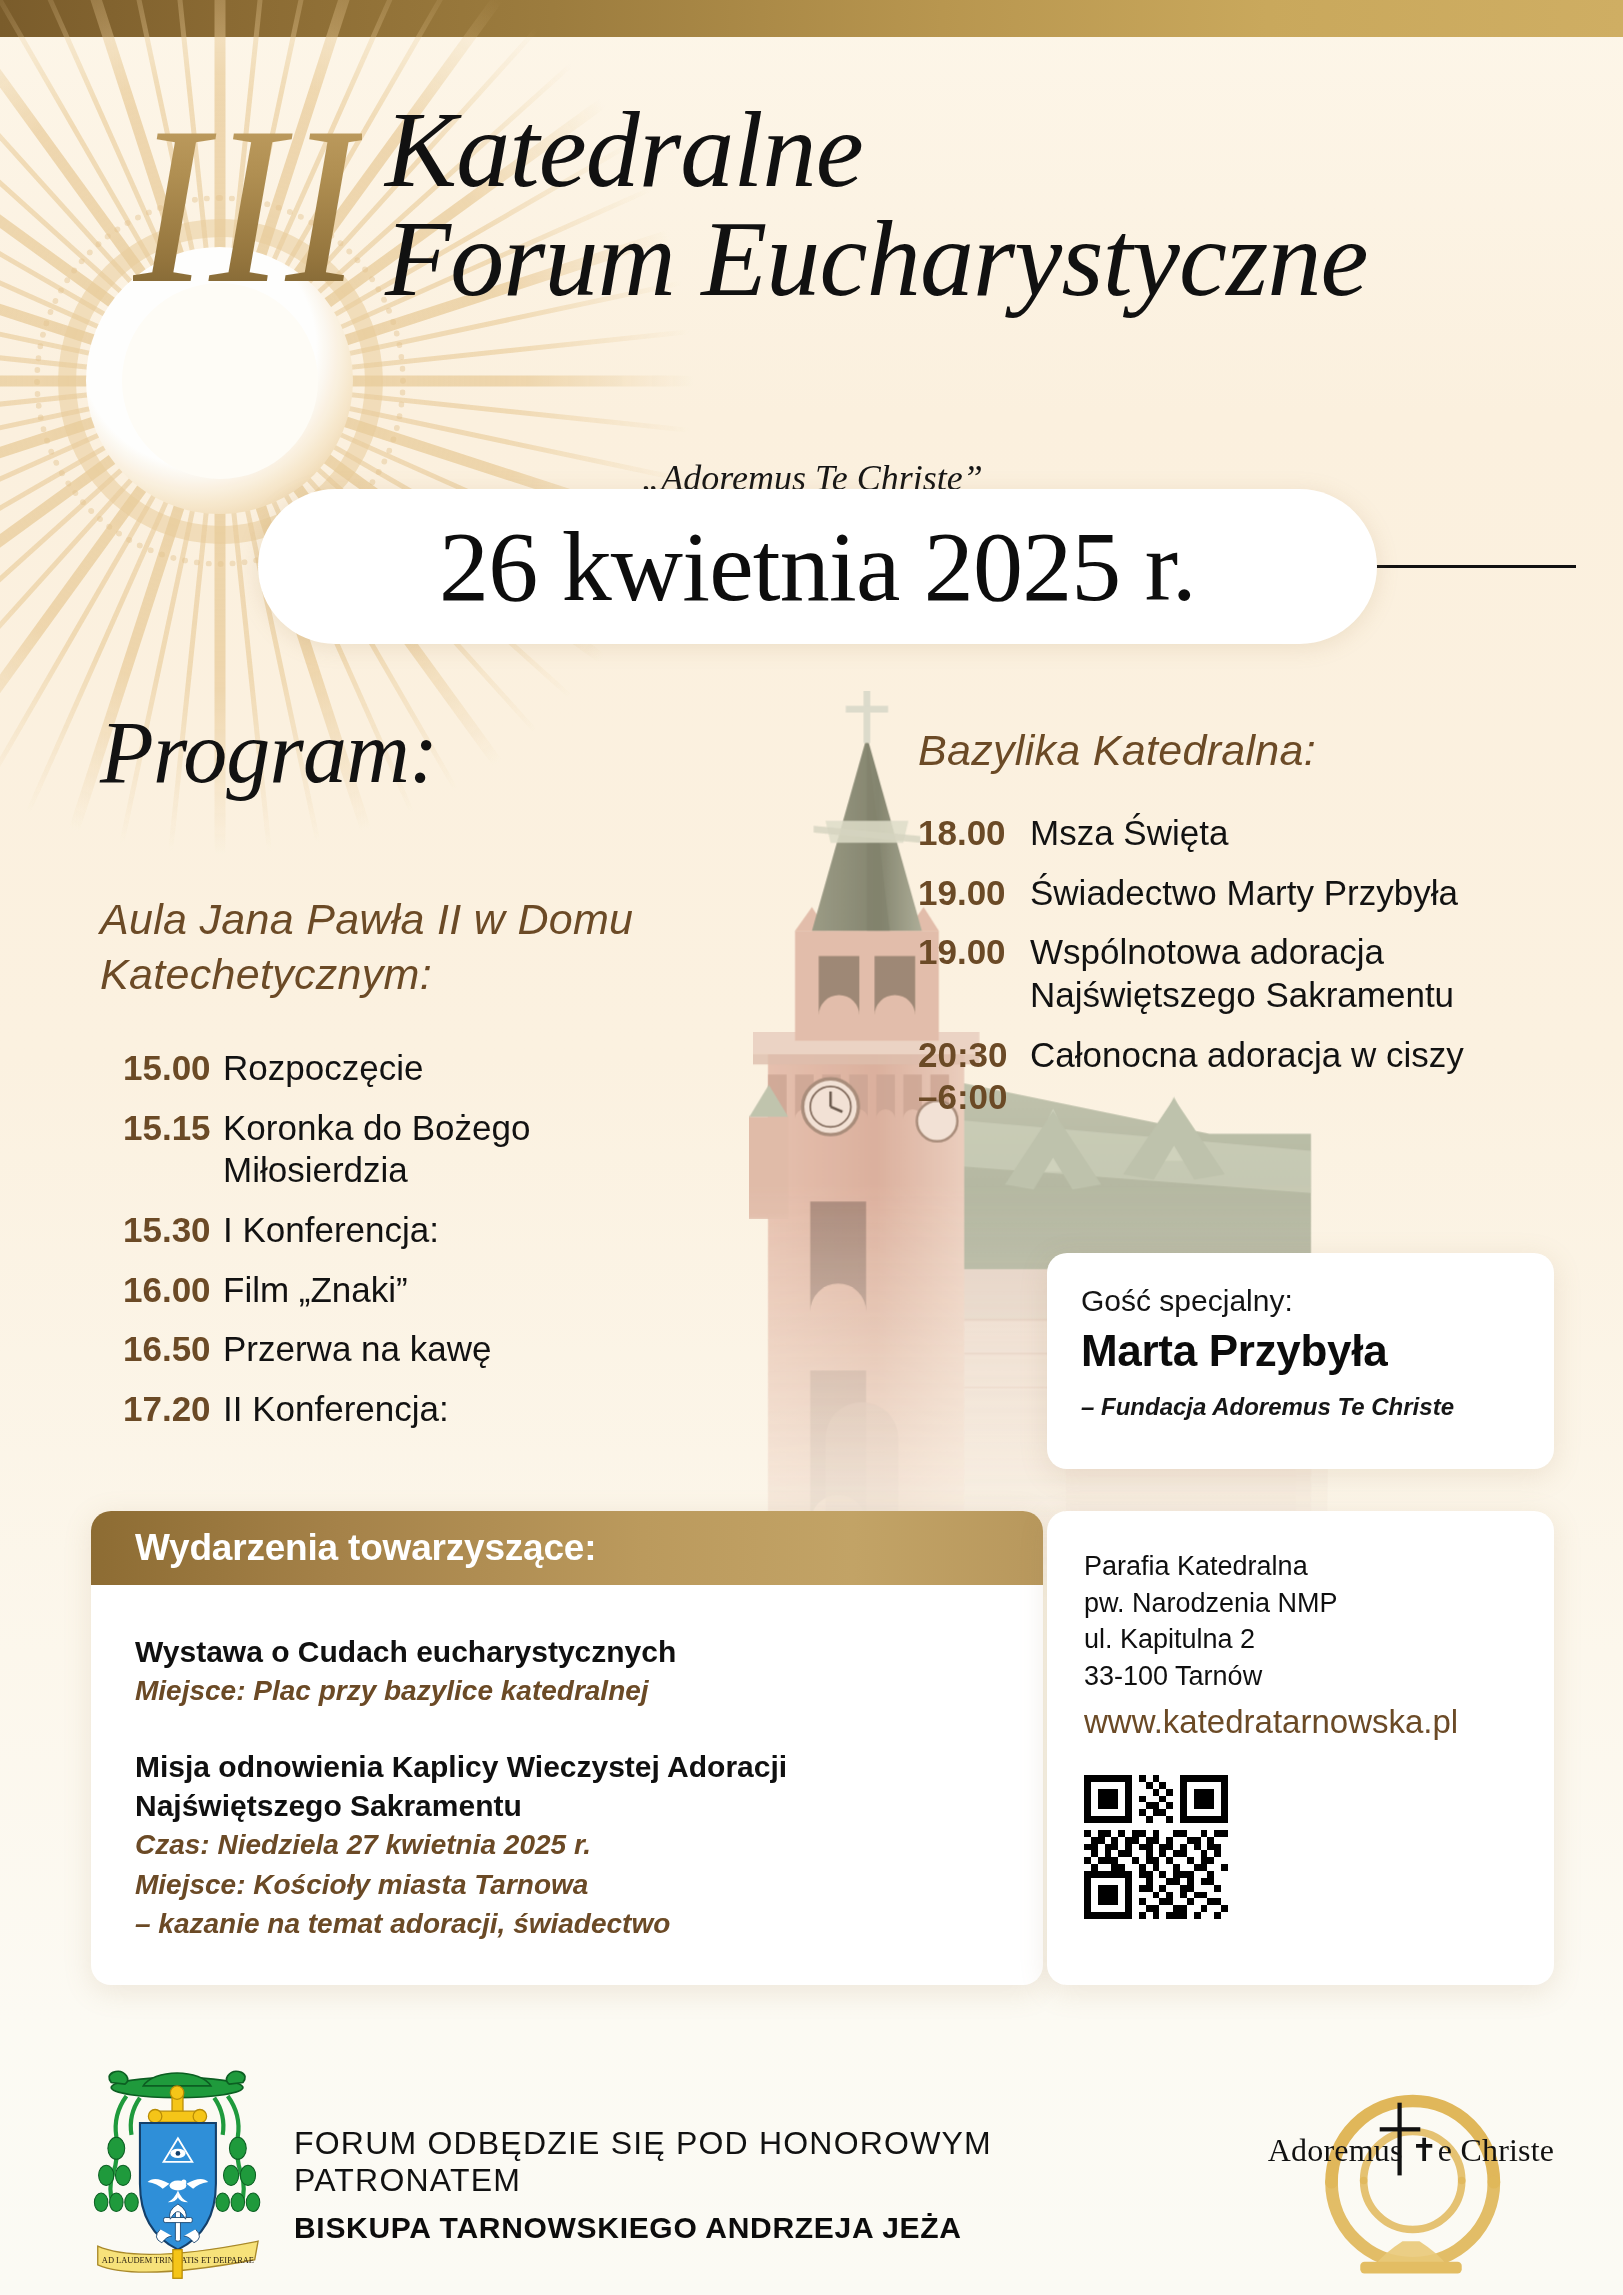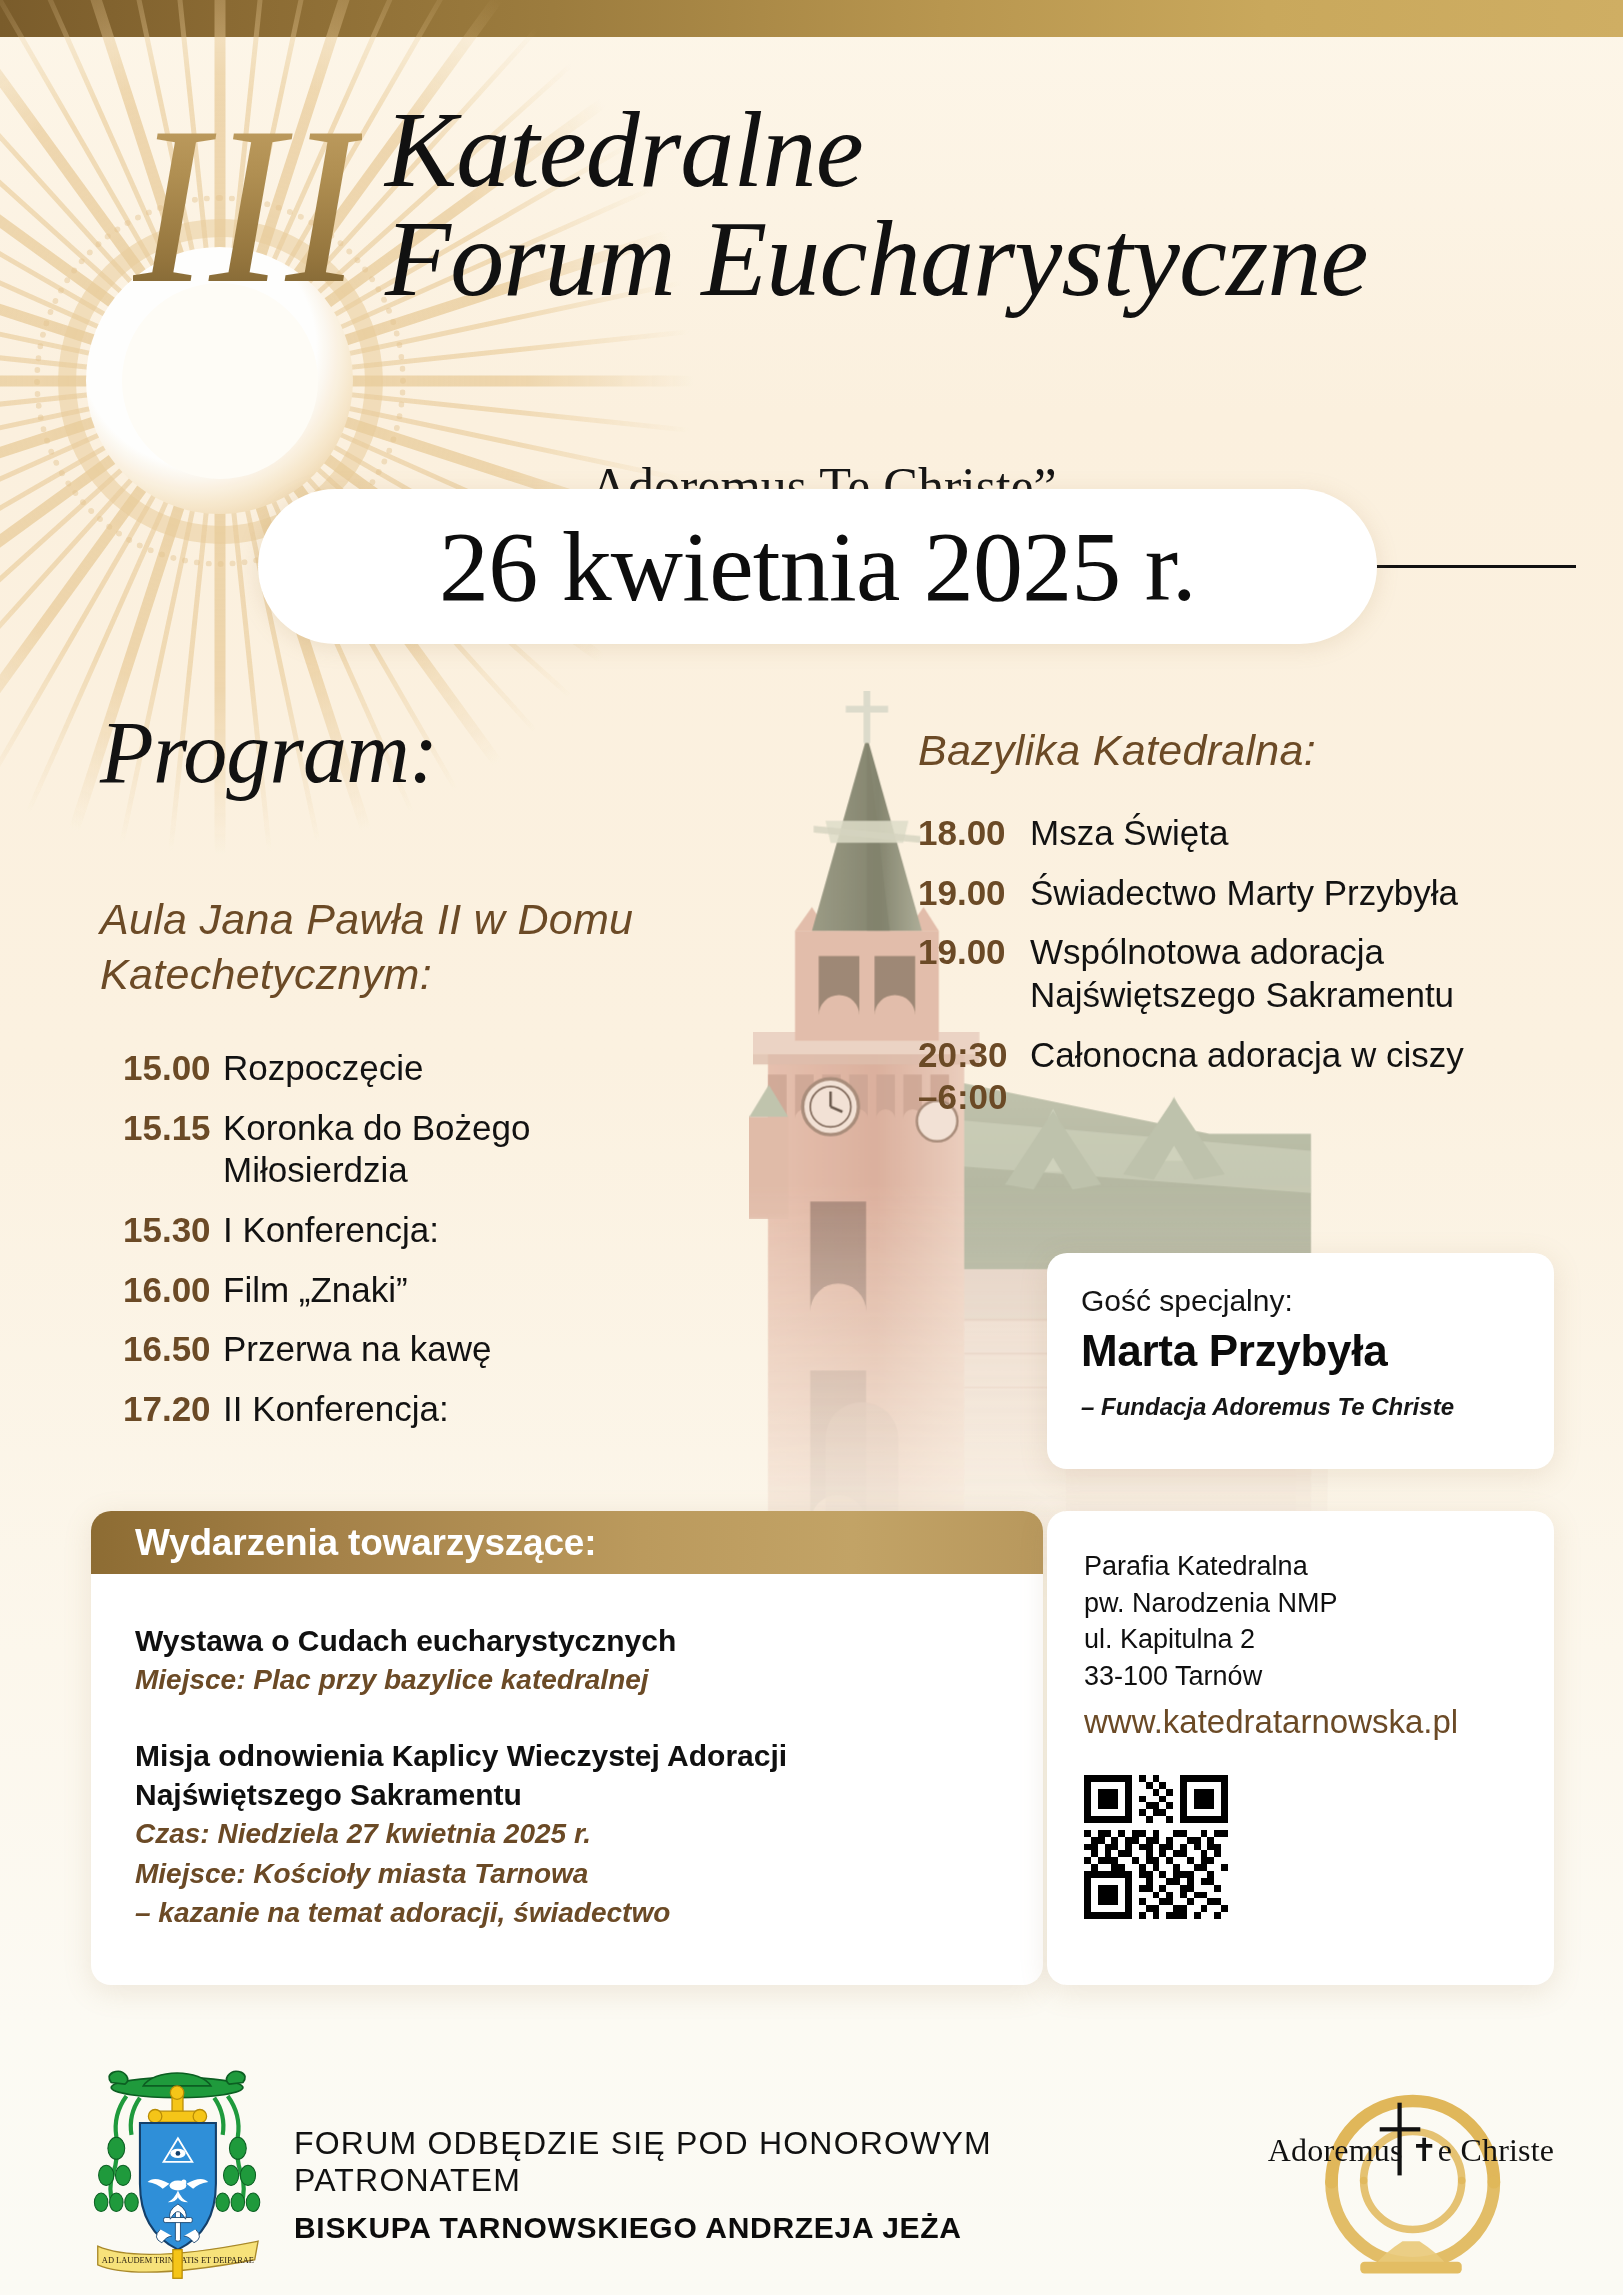--- a/index.html
+++ b/index.html
@@ -82,21 +82,21 @@
     font-style:italic; font-weight:400;
     color:#111;
     font-size:108px; line-height:1.06;
     letter-spacing:-0.8px;
   }
   .title-lines .l2 { margin-top:-5px; }
   .subtitle {
     position:absolute; left:0; top:364px; width:1624px;
     text-align:center;
     font-family:"Liberation Serif", serif;
-    font-size:52px; color:#151515;
+    font-style:italic; font-size:36px; color:#151515;
     letter-spacing:0px;
   }
 
   
   .date-rule {
     position:absolute; top:565px; height:3.4px; background:#111;
   }
   .date-rule.left  { left:258px; width:230px; }
   .date-rule.right { left:1297px; width:279px; }
   .date-pill {
@@ -162,21 +162,21 @@
 
   
   .guest-card { left:1047px; top:1253px; width:507px; height:216px; padding:30px 34px 0 34px; }
   .guest-label { font-size:30px; color:#141414; line-height:1.2; }
   .guest-name  { font-size:44px; font-weight:700; color:#0c0c0c; margin-top:6.8px; letter-spacing:-0.3px; }
   .guest-org   { font-size:24px; font-style:italic; font-weight:700; color:#161616; margin-top:17px; }
 
   
   .events-card { left:91px; top:1511px; width:952px; height:474px; padding:0; overflow:hidden; }
   .events-head {
-    height:63px; width:100%;
+    height:74px; width:100%;
     background:linear-gradient(90deg,#8d6c33 0%,#a58249 26%,#bb9a5d 58%,#c2a366 80%,#b8985d 100%);
     display:flex; align-items:center;
     padding-left:44px;
   }
   .events-head span { color:#fff; font-size:37px; font-weight:700; letter-spacing:-0.2px; }
   .events-body { padding:47px 20px 0 44px; }
   .ev-title { font-size:30px; font-weight:700; color:#101010; line-height:1.3; }
   .ev-meta  { font-size:28px; font-style:italic; font-weight:700; color:#6B4A26; line-height:1.42; }
   .ev-block2 { margin-top:36px; }
 

